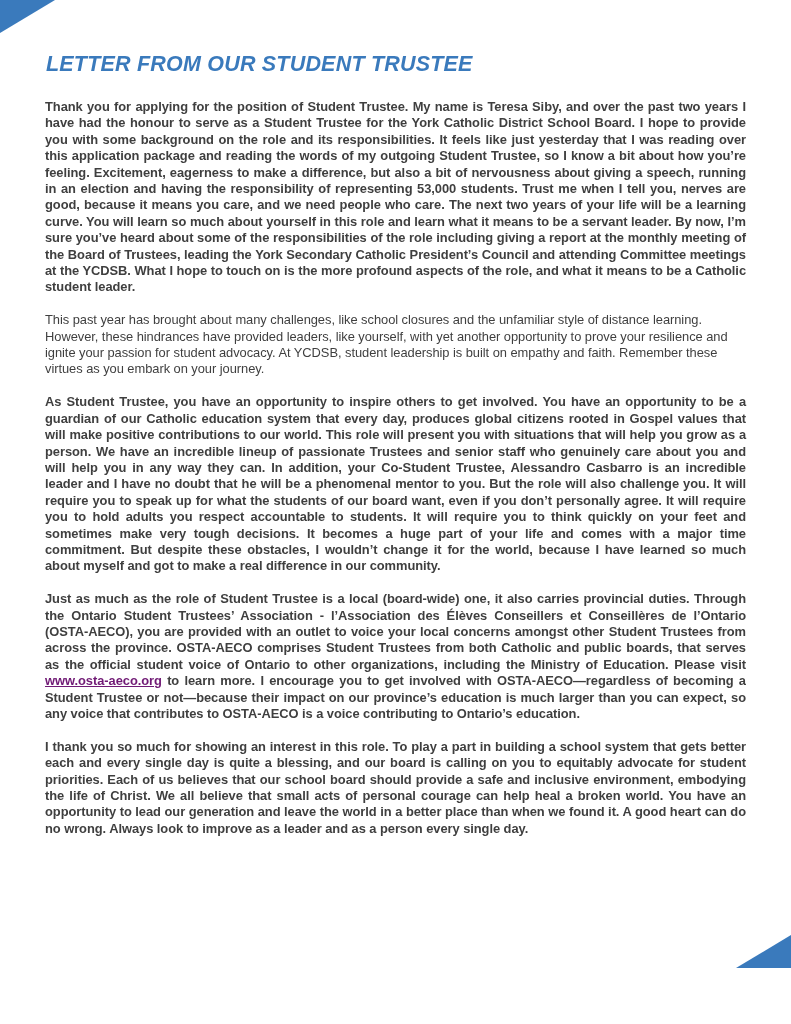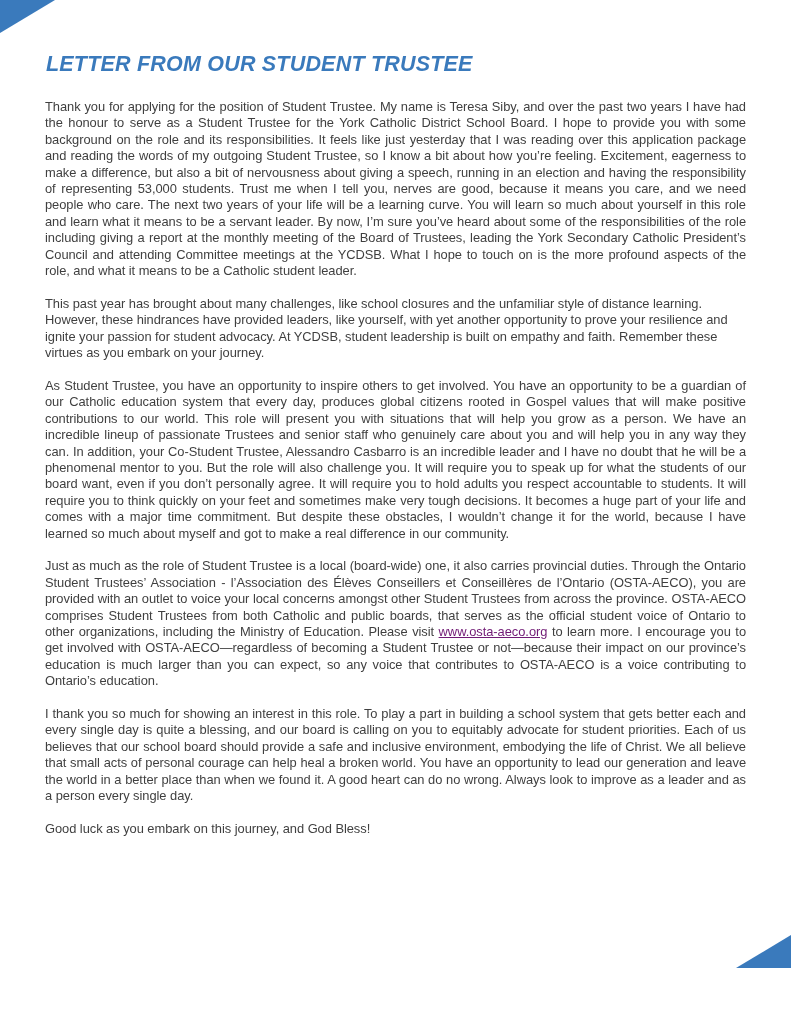--- a/index.html
+++ b/index.html
@@ -37,21 +37,21 @@
     font-family: "Liberation Sans", sans-serif;
   }
 
   .para {
     margin: 0 0 16.4px 0;
     font-size: 12.9px;
     line-height: 16.4px;
     letter-spacing: -0.05px;
     color: #3f3f3f;
   }
-  .justify { text-align: justify; }
+  .justify { text-align: justify; font-weight: bold; }
 
   .link { color: #701a75; text-decoration: underline; }
 
   .closing { margin-bottom: 9px; }
 
   .signature {
     margin: 0;
     text-align: right;
     font-size: 13px;
     line-height: 16.4px;
@@ -73,16 +73,15 @@
     <p class="para justify">Thank you for applying for the position of Student Trustee. My name is Teresa Siby, and over the past two years I have had the honour to serve as a Student Trustee for the York Catholic District School Board. I hope to provide you with some background on the role and its responsibilities. It feels like just yesterday that I was reading over this application package and reading the words of my outgoing Student Trustee, so I know a bit about how you’re feeling. Excitement, eagerness to make a difference, but also a bit of nervousness about giving a speech, running in an election and having the responsibility of representing 53,000 students. Trust me when I tell you, nerves are good, because it means you care, and we need people who care. The next two years of your life will be a learning curve. You will learn so much about yourself in this role and learn what it means to be a servant leader. By now, I’m sure you’ve heard about some of the responsibilities of the role including giving a report at the monthly meeting of the Board of Trustees, leading the York Secondary Catholic President’s Council and attending Committee meetings at the YCDSB. What I hope to touch on is the more profound aspects of the role, and what it means to be a Catholic student leader.</p>
 
     <p class="para">This past year has brought about many challenges, like school closures and the unfamiliar style of distance learning. However, these hindrances have provided leaders, like yourself, with yet another opportunity to prove your resilience and ignite your passion for student advocacy. At YCDSB, student leadership is built on empathy and faith. Remember these virtues as you embark on your journey.</p>
 
     <p class="para justify">As Student Trustee, you have an opportunity to inspire others to get involved. You have an opportunity to be a guardian of our Catholic education system that every day, produces global citizens rooted in Gospel values that will make positive contributions to our world. This role will present you with situations that will help you grow as a person. We have an incredible lineup of passionate Trustees and senior staff who genuinely care about you and will help you in any way they can. In addition, your Co-Student Trustee, Alessandro Casbarro is an incredible leader and I have no doubt that he will be a phenomenal mentor to you. But the role will also challenge you. It will require you to speak up for what the students of our board want, even if you don’t personally agree. It will require you to hold adults you respect accountable to students. It will require you to think quickly on your feet and sometimes make very tough decisions. It becomes a huge part of your life and comes with a major time commitment. But despite these obstacles, I wouldn’t change it for the world, because I have learned so much about myself and got to make a real difference in our community.</p>
 
     <p class="para justify"><span>Just as much as the role of Student Trustee is a local (board-wide) one, it also carries provincial duties. Through the Ontario Student Trustees’ Association - l’Association des Élèves Conseillers et Conseillères de l’Ontario (OSTA-AECO), you are provided with an outlet to voice your local concerns amongst other Student Trustees from across the province. OSTA-AECO comprises Student Trustees from both Catholic and public boards, that serves as the official student voice of Ontario to other organizations, including the Ministry of Education. Please visit </span><a href="#" class="link">www.osta-aeco.org</a><span> to learn more. I encourage you to get involved with OSTA-AECO—regardless of becoming a Student Trustee or not—because their impact on our province’s education is much larger than you can expect, so any voice that contributes to OSTA-AECO is a voice contributing to Ontario’s education.</span></p>
 
     <p class="para justify">I thank you so much for showing an interest in this role. To play a part in building a school system that gets better each and every single day is quite a blessing, and our board is calling on you to equitably advocate for student priorities. Each of us believes that our school board should provide a safe and inclusive environment, embodying the life of Christ. We all believe that small acts of personal courage can help heal a broken world. You have an opportunity to lead our generation and leave the world in a better place than when we found it. A good heart can do no wrong. Always look to improve as a leader and as a person every single day.</p>
 
-    <p class="para closing">Good luck as you embark on this journey, and God Bless!</p>
 
   </div>
 </div>
 
 </body></html>

